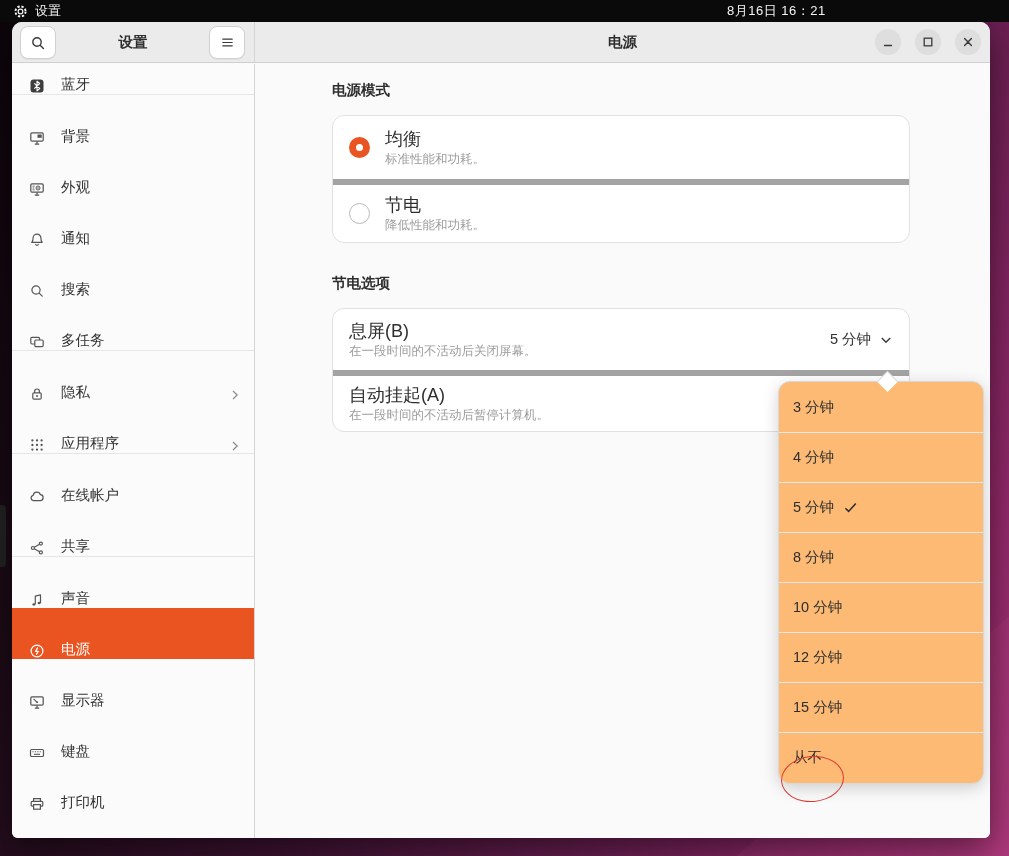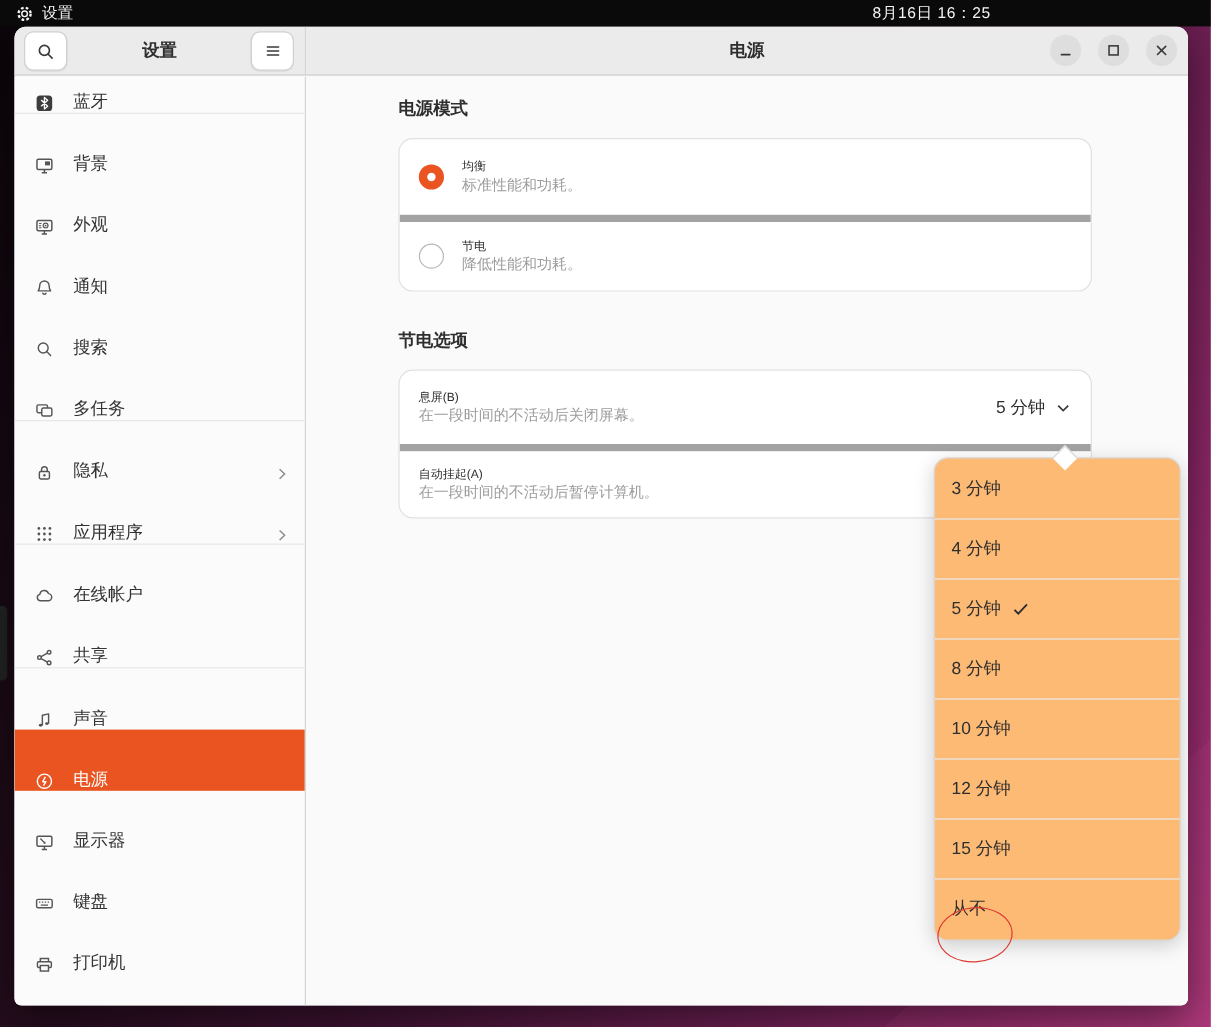--- a/index.html
+++ b/index.html
@@ -62,21 +62,21 @@
   .content { margin-left:77px; width:578px; }
   .sec-title { font-size:14.5px; font-weight:bold; color:#2e2e2e; }
   .sec-title.first { padding-top:17px; }
   .sec-sub { font-size:13px; color:#9a9a9a; margin-top:10px; }
   .card { margin-top:15px; background:#fff; border:1px solid #e1e1e1; border-radius:12px; overflow:hidden; }
   .card-row { display:flex; align-items:center; padding:0 16px; gap:15px; }
   .card-row + .card-row { border-top:6px solid #a3a3a3; }
   .mode-row { height:63px; cursor:pointer; }
   .save-row { height:61px; cursor:pointer; }
   .rtext { flex:1; }
-  .rtitle { font-size:10px; color:#2e2e2e; }
+  .rtitle { font-size:18px; color:#2e2e2e; }
   .rsub { font-size:12.5px; color:#9c9c9c; margin-top:0; }
   .radio { width:21px; height:21px; border-radius:50%; flex:0 0 21px; }
   .radio.on { background:#e95420; position:relative; }
   .radio.on::after { content:""; position:absolute; left:7px; top:7px; width:7px; height:7px;
     border-radius:50%; background:#fff; }
   .radio.off { background:#fff; border:1.5px solid #b8b8b8; }
   .row-value { display:flex; align-items:center; gap:8px; color:#2e2e2e; font-size:14.5px; cursor:pointer; }
 
   
   .popover { position:absolute; left:766px; top:359px; width:206px; height:403px; background:#fdba74;
@@ -100,21 +100,21 @@
 <div class="topbar">
   <div class="topbar-app">
     <span style="width:15px;height:15px;display:block">
       <svg viewBox="0 0 16 16">
           <circle cx="8" cy="8" r="5.4" fill="none" stroke="#f4f4f4" stroke-width="2.1" stroke-dasharray="2.4 1.9"></circle>
           <circle cx="8" cy="8" r="2.5" fill="none" stroke="#f4f4f4" stroke-width="1.3"></circle>
         </svg>
     </span>
     <span>设置</span>
   </div>
-  <div class="topbar-clock">8月16日 16：25</div>
+  <div class="topbar-clock">8月16日 16：21</div>
 </div>
 
 <div class="dock-pill"></div>
 
 <div class="window">
 
   <div class="headerbar">
     <div class="hb-left">
       <div class="hb-btn search">
         <span style="width:16px;height:16px">

